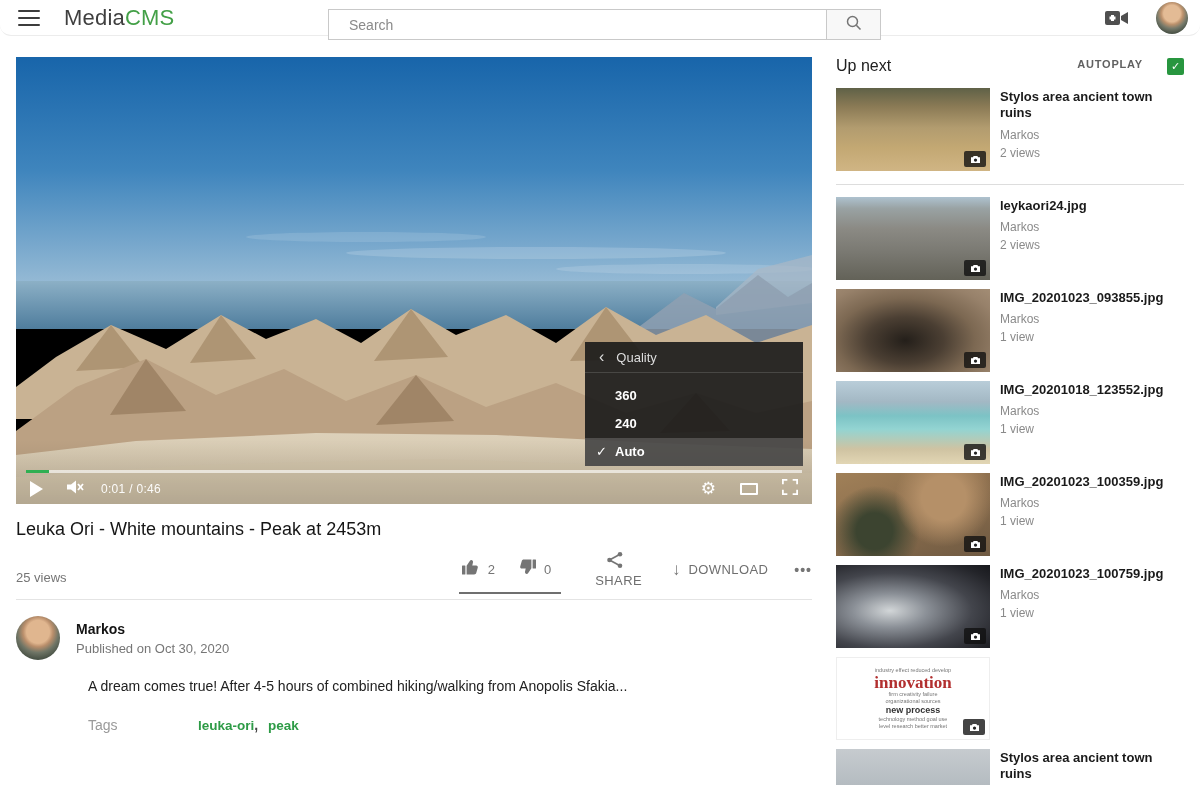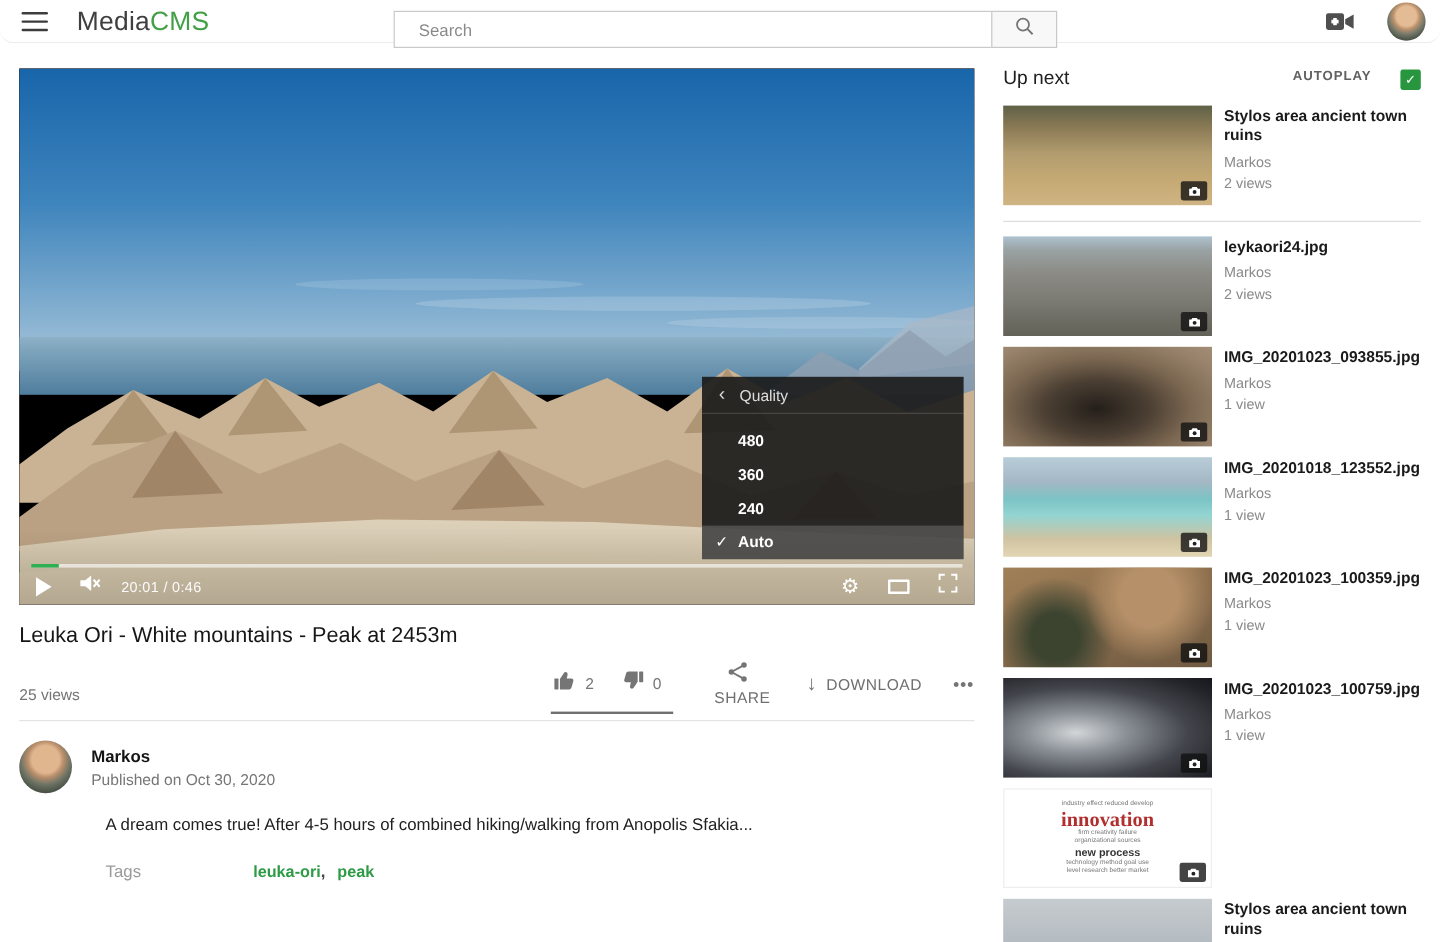--- a/index.html
+++ b/index.html
@@ -83,35 +83,35 @@
 
   
   .author-row { margin-top:16px; display:flex; align-items:center; }
   .avatar44 { width:44px; height:44px; border-radius:50%; cursor:pointer; flex:none;
     background: radial-gradient(circle at 50% 36%, #e0b68f 0 32%, #b98e6b 42%, #6f7566 58%, #4a5347 76%, #394138 100%); }
   .author-info { margin-left:16px; }
   .author-name { font-size:14px; font-weight:bold; color:#141414; cursor:pointer; }
   .published { margin-top:4px; font-size:13px; color:#767676; }
   .detail-col { margin-left:72px; }
   .description { margin-top:18px; font-size:14px; color:#212121; }
-  .kv { display:flex; margin-top:23px; font-size:14px;gap:13px; }
+  .kv { display:flex; margin-top:23px; font-size:14px; }
   .kv .k { width:110px; color:#9a9a9a; }
   .kv .v a, .kv .v span.link { color:#2d9b46; font-weight:bold; font-size:13.5px;
     text-decoration:none; cursor:pointer; }
   .kv .v .sep { color:#444; font-weight:bold; margin-right:6px; }
 
   
   .sb-head { display:flex; align-items:center; justify-content:space-between; margin-bottom:13px; }
   .sb-title { font-size:16px; color:#202020; }
   .autoplay { display:flex; align-items:flex-start; gap:24px; }
   .autoplay-label { font-size:11px; font-weight:bold; letter-spacing:.8px; color:#616161; }
   .checkbox { width:17px; height:17px; background:#28963f; border-radius:2px; color:#fff;
     font-size:11px; display:flex; align-items:center; justify-content:center; cursor:pointer; }
   .upnext-item { display:flex; margin-bottom:9px; cursor:pointer; }
-  .thumb { position:relative; width:174px; height:83px; flex:none; margin-right:10px;
+  .thumb { position:relative; width:154px; height:83px; flex:none; margin-right:10px;
     background:#888; overflow:hidden; }
   .cam-badge { position:absolute; right:4px; bottom:4px; width:22px; height:16px;
     background:rgba(15,15,15,.78); border-radius:2px; display:flex; align-items:center;
     justify-content:center; }
   .item-info { padding-top:1px; min-width:0; }
   .item-title { font-size:13px; font-weight:bold; color:#1a1a1a; line-height:1.25; }
   .item-author { margin-top:6px; font-size:12px; color:#8a8a8a; }
   .item-views { margin-top:4px; font-size:12px; color:#8a8a8a; }
   .sb-divider { border-top:1px solid #ddd; margin:13px 0 12px 0; }
 
@@ -219,21 +219,21 @@
           </div>
         <div class="ctl mute">
           <span>
             <svg width="20" height="18" viewBox="0 0 20 18">
                 <polygon points="2,6.5 6,6.5 11,2.5 11,15.5 6,11.5 2,11.5" fill="#fff"></polygon>
                 <line x1="13" y1="6" x2="18" y2="12" stroke="#fff" stroke-width="1.8"></line>
                 <line x1="18" y1="6" x2="13" y2="12" stroke="#fff" stroke-width="1.8"></line>
               </svg>
           </span>
         </div>
-        <div class="time">20:01 / 0:46</div>
+        <div class="time">0:01 / 0:46</div>
         <div class="spacer"></div>
         <div class="ctl gear">
             <span>⚙</span>
           </div>
         <div class="ctl">
             <div class="theater"></div>
           </div>
         <div class="ctl fullscreen">
           <span>
             <svg width="16" height="16" viewBox="0 0 18 18" fill="none" stroke="#fff" stroke-width="2">
@@ -245,21 +245,20 @@
           </span>
         </div>
       </div>
 
       <div class="qmenu">
         <div class="qmenu-head">
           <span class="back">‹</span>
           <span class="qtitle">Quality</span>
         </div>
         <ul>
-          <li>480</li>
           <li>360</li>
           <li>240</li>
           <li class="selected">
             <span class="check">✓</span>
             <span>Auto</span>
           </li>
         </ul>
       </div>
     </div>
 

